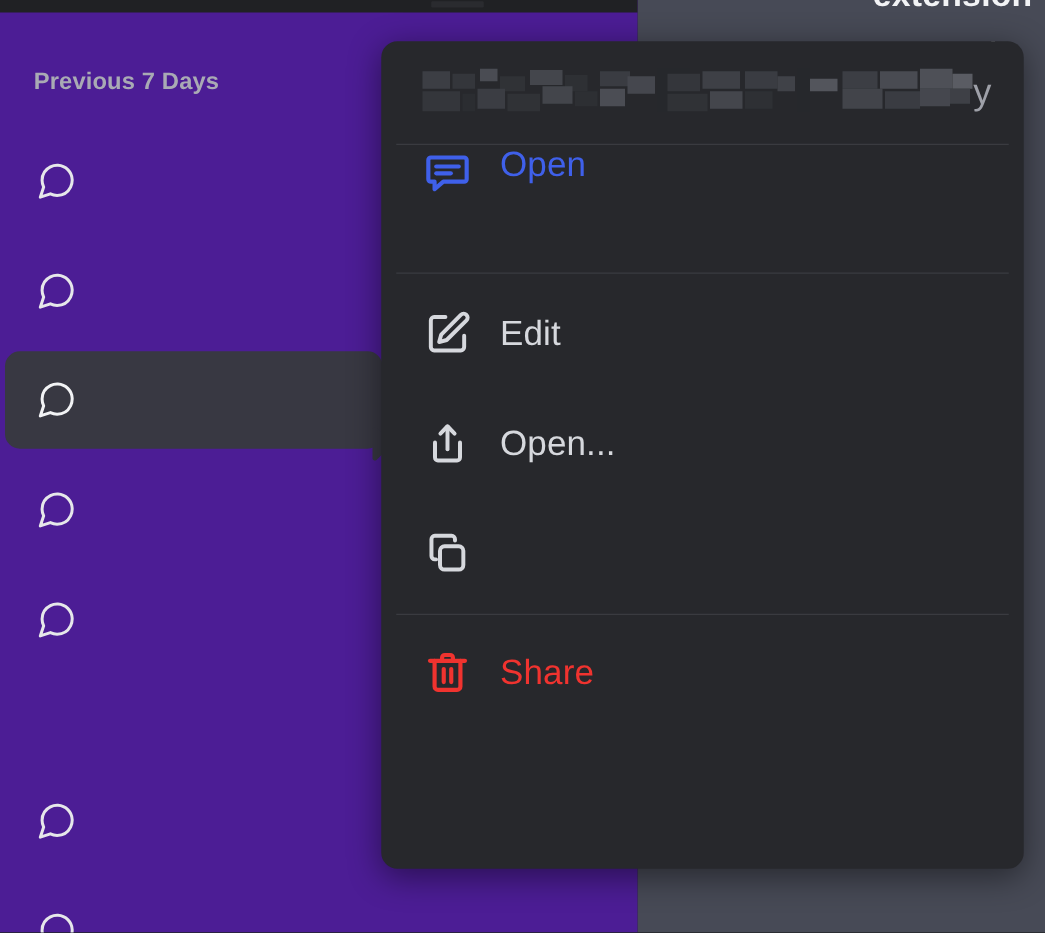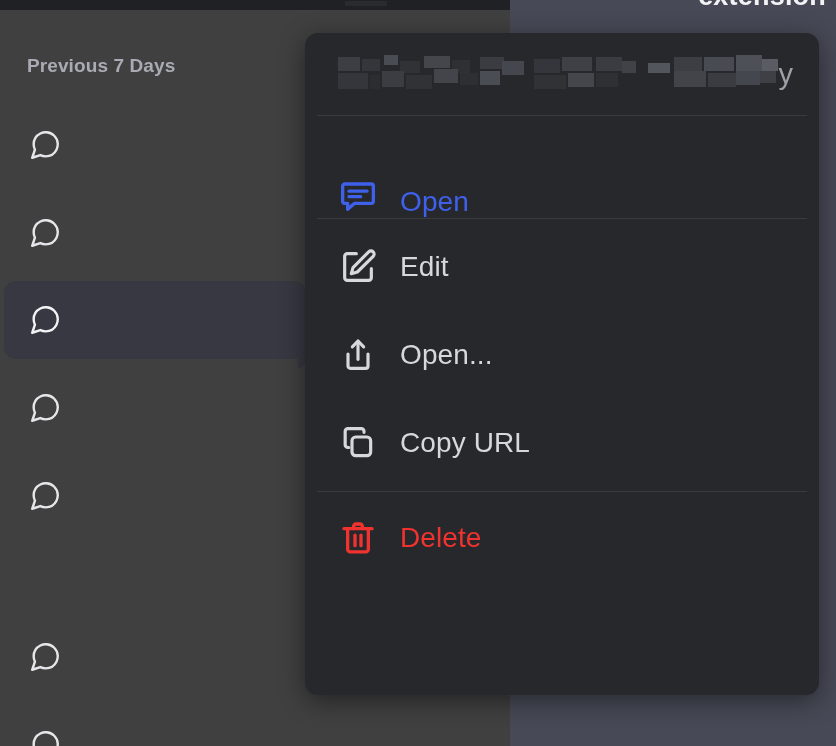--- a/index.html
+++ b/index.html
@@ -50,21 +50,21 @@
     background: #c9ccd4;
   }
 
   
   .sidebar {
     position: absolute;
     left: 0;
     top: 0;
     width: 510px;
     height: 746px;
-    background: #404040;
+    background: #4c1d95;
   }
   .sidebar-topstrip {
     position: absolute;
     left: 0;
     top: 0;
     width: 510px;
     height: 10px;
     background: #202124;
   }
   .sidebar-topfleck {
@@ -189,21 +189,21 @@
     margin-left: 16px;
     font-size: 28px;
     font-weight: 400;
     letter-spacing: 0.1px;
     white-space: nowrap;
   }
   .ctx-item.accent .lbl { color: #3f60ea; }
   .ctx-item.normal .lbl { color: #d6d8dd; text-align: center; }
   .ctx-item.danger .lbl { color: #f0332f; }
 
-  .sec-open   { height: 102px; display:flex; align-items:flex-end; }
+  .sec-open   { height: 102px; display:flex; align-items:flex-start; }
   .sec-mid    { padding-top: 4px; padding-bottom: 4px; }
 </style>
 </head>
 <body>
 
 <div id="root">
 
   <div class="bg-panel">
     <div class="bg-panel-title">extension</div>
     <div class="bg-panel-dot"></div>
@@ -354,36 +354,35 @@
         <span class="lbl">Open...</span>
       </div>
 
       <div class="ctx-item normal">
         <span class="ico">
           <svg viewBox="0 0 24 24" width="40" height="40" fill="none" stroke="#d6d8dd" stroke-width="1.9" stroke-linecap="round" stroke-linejoin="round">
             <rect x="8.4" y="8.4" width="11.2" height="11.2" rx="2.2"></rect>
             <path d="M15.6 5.6V5A1.6 1.6 0 0 0 14 3.4H5.9A1.6 1.6 0 0 0 4.3 5v8.1A1.6 1.6 0 0 0 5.9 14.7h.6"></path>
           </svg>
         </span>
-        <span class="lbl">Copy URL</span>
       </div>
 
 
     </div>
 
     <div class="ctx-sep"></div>
 
     <div class="ctx-item danger" style="height:92px">
       <span class="ico">
         <svg viewBox="0 0 24 24" width="40" height="40" fill="none" stroke="#f0332f" stroke-width="2" stroke-linecap="round" stroke-linejoin="round">
           <path d="M3.6 6.4h16.8"></path>
           <path d="M9.4 6.4V4.9a1.3 1.3 0 0 1 1.3-1.3h2.6a1.3 1.3 0 0 1 1.3 1.3v1.5"></path>
           <path d="M5.8 6.4v12.3a1.6 1.6 0 0 0 1.6 1.6h9.2a1.6 1.6 0 0 0 1.6-1.6V6.4"></path>
           <line x1="10.2" y1="10.3" x2="10.2" y2="16.6"></line>
           <line x1="13.8" y1="10.3" x2="13.8" y2="16.6"></line>
         </svg>
       </span>
-      <span class="lbl">Delete</span>
+      <span class="lbl">Share</span>
     </div>
 
   </div>
 
 </div>
 
 </body></html>

